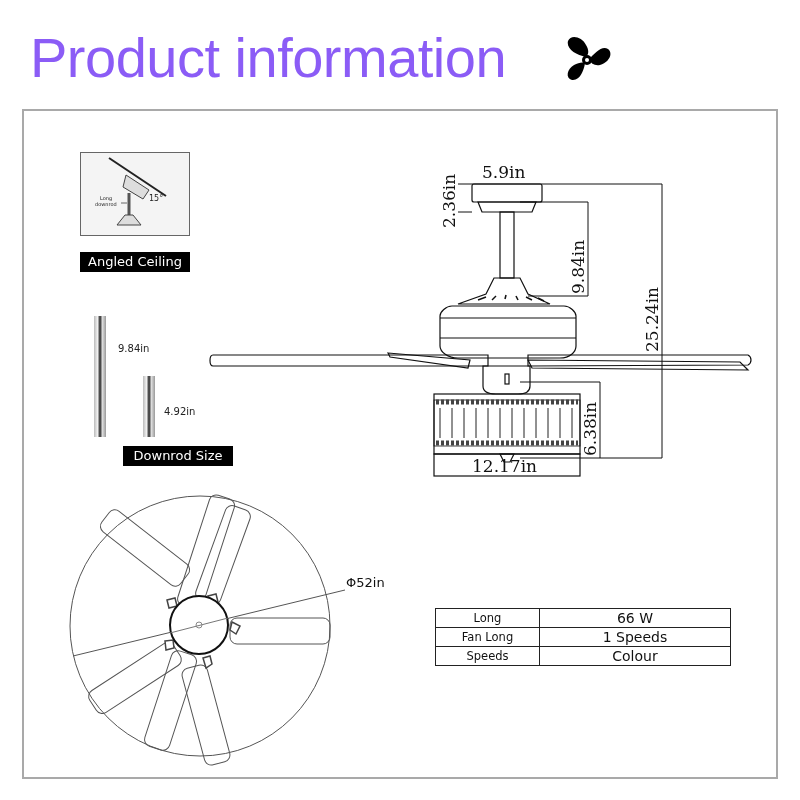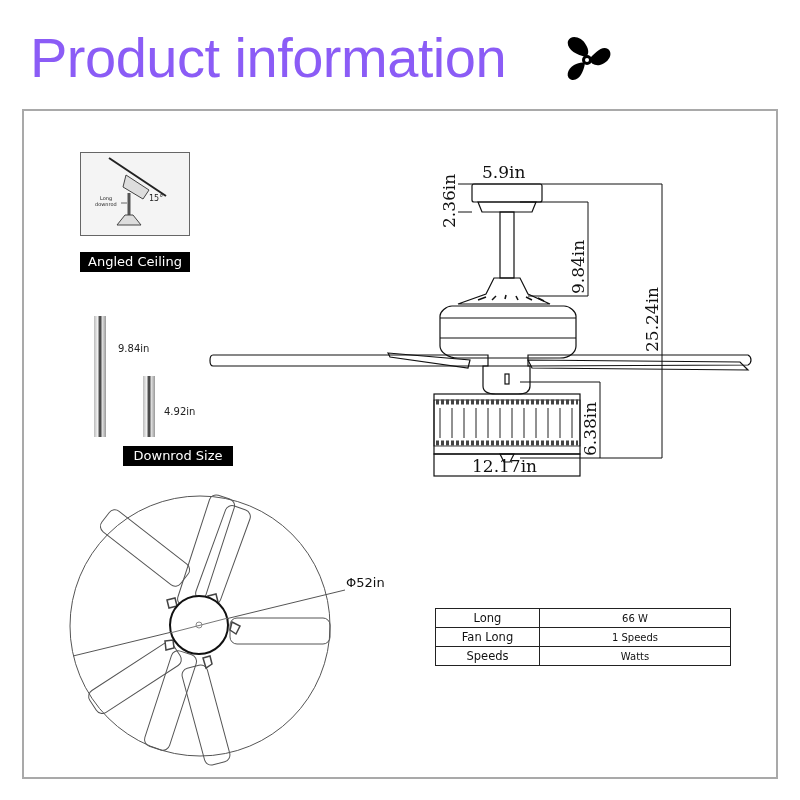--- a/index.html
+++ b/index.html
@@ -9,21 +9,21 @@
   .frame { position:absolute; left:22px; top:109px; width:756px; height:670px; border:2px solid #a9a9a9; box-sizing:border-box; }
   .label-box { position:absolute; background:#000; color:#fff; font-family:"DejaVu Sans", sans-serif; font-size:13px; text-align:center; line-height:20px; }
   .angled-img { position:absolute; left:80px; top:152px; width:110px; height:84px; border:1.5px solid #666; box-sizing:border-box; background:#f4f4f4; }
   .rod-label { position:absolute; font-family:"DejaVu Sans", sans-serif; font-size:10px; color:#222; }
   .drawing { position:absolute; left:0; top:0; width:800px; height:800px; }
   .dim { font-family:"DejaVu Serif", serif; font-size:17px; fill:#111; }
   .phi { position:absolute; left:346px; top:575px; font-family:"DejaVu Sans", sans-serif; font-size:13px; color:#111; }
   table.spec { position:absolute; left:435px; top:608px; width:296px; border-collapse:collapse; font-family:"DejaVu Sans", sans-serif; }
   table.spec td { border:1.5px solid #222; height:18px; padding:0; text-align:center; color:#111; }
   table.spec td.k { width:103px; font-size:11.5px; }
-  table.spec td.v { font-size:10px; }
+  table.spec td.v { font-size:14px; }
 </style>
 </head>
 <body>
 
 <div class="title">Product information</div>
 <svg class="title-icon" viewBox="0 0 50 50">
   <g fill="#000">
     <path d="M24 22 C14 20 4 14 6 6 C9 -1 20 2 24 10 C27 15 27 19 24 22 Z"></path>
     <path d="M27 24 C33 18 40 10 46 14 C52 19 46 28 38 30 C33 31 29 29 27 24 Z"></path>
     <path d="M23 28 C22 35 18 46 10 45 C3 43 5 34 12 30 C16 28 20 27 23 28 Z"></path>
@@ -172,16 +172,16 @@
     <tr>
         <td class="k">Long</td>
         <td class="v">66 W</td>
       </tr>
     <tr>
         <td class="k">Fan Long</td>
         <td class="v">1 Speeds</td>
       </tr>
     <tr>
         <td class="k">Speeds</td>
-        <td class="v">Watts</td>
+        <td class="v">Colour</td>
       </tr>
   </tbody>
 </table>
 
 </body></html>

